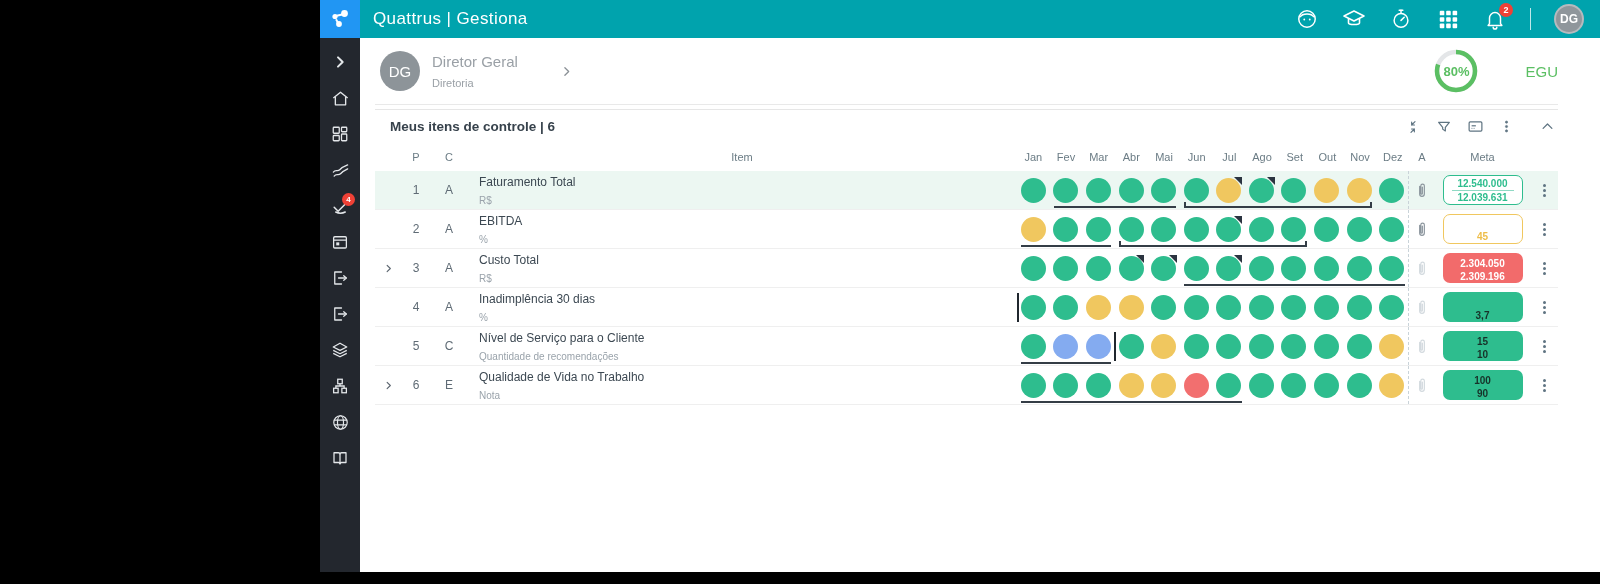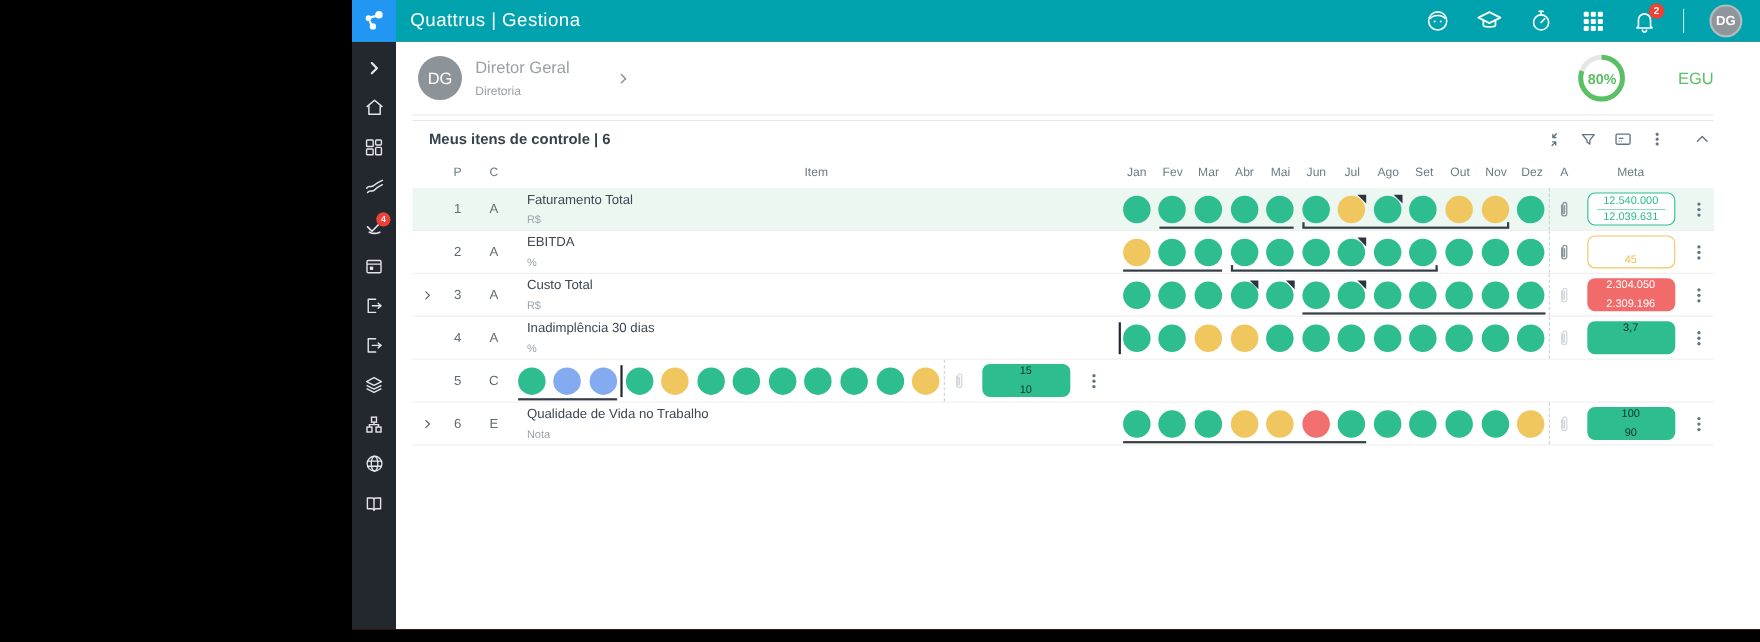--- a/index.html
+++ b/index.html
@@ -1,17 +1,17 @@
 <!DOCTYPE html>
 <html><head>
 <meta charset="utf-8">
 <style>
   * { margin:0; padding:0; box-sizing:border-box; }
   html,body { width:1600px; height:584px; background:#000; font-family:"Liberation Sans",sans-serif; overflow:hidden; }
-  .app { position:absolute; left:320px; top:0; width:1280px; height:572px; background:#ef4444; overflow:hidden; }
+  .app { position:absolute; left:320px; top:0; width:1280px; height:572px; background:#5eead4; overflow:hidden; }
 
   
   .topbar { position:absolute; left:0; top:0; width:1280px; height:38px; background:#00a3ad; display:flex; align-items:center; z-index:5; }
   .logo { width:40px; height:38px; background:#2196f3; display:flex; align-items:center; justify-content:center; flex:0 0 40px; cursor:pointer; }
   .app-title { color:#fff; font-size:17px; margin-left:13px; letter-spacing:.4px; font-weight:400; }
   .topbar-right { margin-left:auto; display:flex; align-items:center; gap:23px; padding-right:16px; }
   .tb-icon { position:relative; width:24px; height:24px; display:flex; align-items:center; justify-content:center; cursor:pointer; }
   .tb-sep { width:1px; height:22px; background:rgba(255,255,255,.75); }
   .badge { position:absolute; top:-4px; right:-6px; min-width:14px; height:14px; border-radius:8px; background:#ef4136; color:#fff; font-size:9px; font-weight:bold; display:flex; align-items:center; justify-content:center; padding:0 3px; }
   .avatar-sm { width:30px; height:30px; border-radius:50%; background:#8f969b; color:#fff; font-size:12px; font-weight:bold; display:flex; align-items:center; justify-content:center; border:2px solid rgba(255,255,255,.35); cursor:pointer; }
@@ -71,21 +71,21 @@
   .flag { position:absolute; top:6px; right:3px; width:0; height:0; border-top:8px solid #2b3440; border-left:8px solid transparent; }
   .mark-line, .mark-bracket { position:absolute; bottom:1px; height:2px; background:#343d46; }
   .mark-bracket::before, .mark-bracket::after { content:""; position:absolute; top:-4px; width:2px; height:5px; background:#343d46; }
   .mark-bracket::before { left:0; } .mark-bracket::after { right:0; }
   .mark-vbar { position:absolute; top:5px; width:2px; height:29px; background:#20272e; }
 
   .clip { cursor:pointer; display:flex; }
   .clip-active svg { stroke:#8a949c; }
   .clip-muted svg { stroke:#d2d9de; }
 
-  .meta-box { width:80px; height:30px; border-radius:7px; display:flex; flex-direction:column; justify-content:space-between; align-items:center; font-size:10px; font-weight:normal; line-height:13px; cursor:pointer; }
+  .meta-box { width:80px; height:30px; border-radius:7px; display:flex; flex-direction:column; justify-content:flex-end; align-items:center; font-size:10px; font-weight:bold; line-height:13px; cursor:pointer; }
   .meta-div { display:none; width:62px; height:1px; background:#8fd9c4; margin:0; }
   .meta-outline-green { border:1px solid #2ebd8e; color:#2ebd8e; background:#fff; }
   .meta-outline-yellow { border:1px solid #f0c75f; color:#eebd49; background:#fff; }
   .meta-fill-red { background:#f26b6b; color:#fff; }
   .meta-fill-green { background:#2ebd8e; color:#173229; }
 
   .kebab { display:flex; flex-direction:column; gap:2px; cursor:pointer; align-items:center; }
   .kebab i { width:3px; height:3px; border-radius:50%; background:#5f7482; }
 </style>
 </head>
@@ -647,20 +647,21 @@
       <div class="ic-row">
         <span class="cell-exp">
             <span class="expander" style="visibility: hidden;">
               <svg width="11" height="11" viewBox="0 0 24 24" fill="none" stroke="#5a646e" stroke-width="2.4" stroke-linecap="round" stroke-linejoin="round">
                 <path d="M9 5 L16 12 9 19"></path>
               </svg>
             </span>
           </span>
         <span class="cell-p row-num">5</span>
         <span class="cell-c row-class">C</span>
+        <span class="cell-item"><span class="item-title">Nível de Serviço para o Cliente</span><br><span class="item-sub">Quantidade de recomendações</span></span>
         <span class="cell-months">
             <span class="mcell">
               <span class="dot" style="background: rgb(46, 189, 142);"></span>
             </span>
             <span class="mcell">
               <span class="dot" style="background: rgb(132, 171, 240);"></span>
             </span>
             <span class="mcell">
               <span class="dot" style="background: rgb(132, 171, 240);"></span>
             </span>

